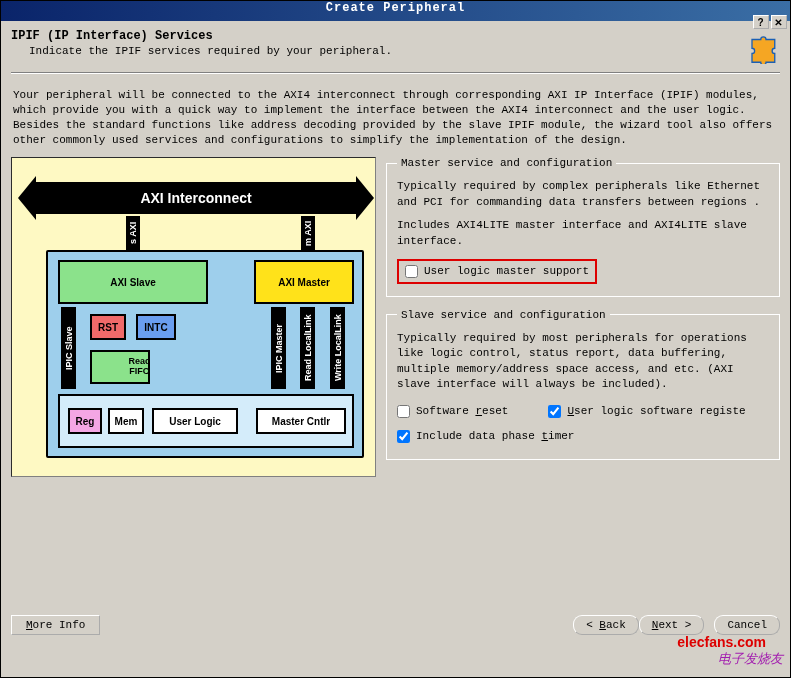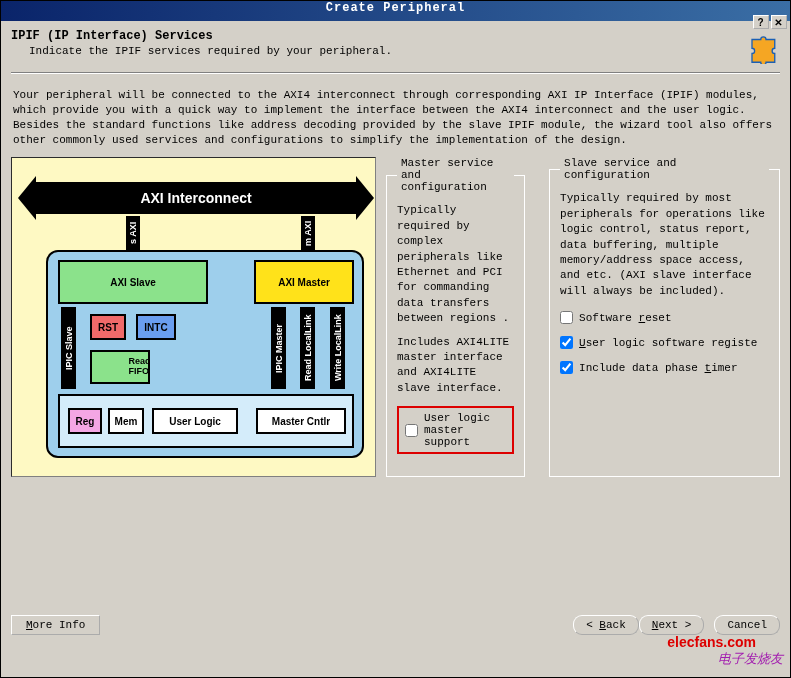--- a/index.html
+++ b/index.html
@@ -12,60 +12,60 @@
 .content { padding: 8px 10px; }
 .header-row { display: flex; justify-content: space-between; }
 .header-text h2 { font-size: 12px; font-weight: bold; font-family: "Courier New", monospace; margin-bottom: 2px; }
 .header-text p { font-size: 11px; margin-left: 18px; }
 .puzzle-icon { width: 35px; height: 35px; position: relative; }
 .puzzle-icon svg { width: 100%; height: 100%; }
 hr.groove { border: none; border-top: 1px solid #808080; border-bottom: 1px solid #fff; margin: 8px 0 14px 0; }
 .intro { font-size: 11px; line-height: 1.35; margin-bottom: 10px; padding: 0 2px; }
 .main-row { display: flex; gap: 10px; }
 .diagram-col { flex: 0 0 365px; border: 1px inset #808080; background: #fef9c3; padding: 6px; height: 320px; }
-.config-col { flex: 1; display: flex; flex-direction: row; gap: 24px; }
+.config-col { flex: 1; display: flex; flex-direction: column; gap: 12px; }
 fieldset { border: 1px solid #808080; border-top: 1px solid #fff; border-left: 1px solid #fff; padding: 10px 10px 12px 10px; position: relative; }
 fieldset { border: 1px groove #fff; }
 legend { font-size: 11px; padding: 0 4px; }
 .fs-text { font-size: 11px; line-height: 1.4; margin-bottom: 8px; }
 .checkbox-row { display: flex; align-items: center; gap: 6px; font-size: 11px; margin: 4px 0; }
 .checkbox-row input { width: 13px; height: 13px; }
 .checkbox-row label span.ul { text-decoration: underline; }
 .highlight-box { border: 2px solid #d00; padding: 4px 6px; display: inline-flex; align-items: center; gap: 6px; margin-top: 2px; }
 .slave-checks { display: flex; flex-wrap: wrap; gap: 4px 40px; margin-top: 6px; }
 .footer { margin-top: 138px; display: flex; align-items: center; }
 .btn { font-family: "Courier New", monospace; font-size: 11px; background: #d4d0c8; border: 1px outset #fff; padding: 3px 14px; cursor: pointer; }
 .btn-right-group { margin-left: auto; display: flex; gap: 0px; }
 .btn-right-group .btn { padding: 3px 12px; border-radius: 9px; }
 .btn .ul { text-decoration: underline; }
-.watermark { position: absolute; right: 35px; bottom: 28px; color: #d00; font-family: Arial; font-size: 14px; font-weight: bold; }
+.watermark { position: absolute; right: 25px; bottom: 28px; color: #d00; font-family: Arial; font-size: 14px; font-weight: bold; }
 .watermark2 { position: absolute; right: 8px; bottom: 10px; color: #a21caf; font-family: SimSun, Arial; font-size: 13px; font-style: italic; }
 body { position: relative; }
 
 
 .diag { position: relative; width: 100%; height: 100%; font-family: Arial, sans-serif; font-weight: bold; }
 .diag-arrow-bar { position: absolute; top: 18px; left: 18px; width: 320px; height: 32px; background: #000; color: #fff; display: flex; align-items: center; justify-content: center; font-size: 14px; }
 .diag-arrow-bar::before, .diag-arrow-bar::after { content: ""; position: absolute; width: 0; height: 0; border-top: 22px solid transparent; border-bottom: 22px solid transparent; top: -6px; }
 .diag-arrow-bar::before { left: -18px; border-right: 18px solid #000; }
 .diag-arrow-bar::after { right: -18px; border-left: 18px solid #000; }
 .vconn { position: absolute; background: #000; color: #fff; writing-mode: vertical-rl; text-orientation: mixed; font-size: 9px; display: flex; align-items: center; justify-content: center; padding: 3px 0; transform: rotate(180deg); }
 .vconn.s-axi { top: 52px; left: 108px; width: 14px; height: 34px; }
 .vconn.m-axi { top: 52px; left: 283px; width: 14px; height: 34px; }
-.outer-box { position: absolute; top: 86px; left: 28px; width: 318px; height: 208px; border: 2px solid #000; background: #9ecfec; border-radius: 12px; }
+.outer-box { position: absolute; top: 86px; left: 28px; width: 318px; height: 208px; border: 2px solid #000; background: #9ecfec; border-radius: 2px; }
 .axi-slave { position: absolute; top: 8px; left: 10px; width: 150px; height: 44px; background: #8be28b; border: 2px solid #000; display: flex; align-items: center; justify-content: center; font-size: 12px; }
 .axi-master { position: absolute; top: 8px; left: 206px; width: 100px; height: 44px; background: #ffe21a; border: 2px solid #000; display: flex; align-items: center; justify-content: center; font-size: 12px; }
 .vbar { position: absolute; background: #000; color: #fff; writing-mode: vertical-rl; transform: rotate(180deg); font-size: 9px; display: flex; align-items: center; justify-content: center; width: 15px; padding: 3px 0; }
 .ipic-slave { top: 55px; left: 13px; height: 82px; }
 .ipic-master { top: 55px; left: 223px; height: 82px; }
 .read-ll { top: 55px; left: 252px; height: 82px; }
 .write-ll { top: 55px; left: 282px; height: 82px; }
 .small-box { position: absolute; border: 2px solid #000; display: flex; align-items: center; justify-content: center; font-size: 10px; font-weight: bold; }
 .rst { top: 62px; left: 42px; width: 36px; height: 26px; background: #f06a6a; }
 .intc { top: 62px; left: 88px; width: 40px; height: 26px; background: #6a9ef0; }
-.readfifo { top: 98px; left: 42px; width: 60px; height: 34px; background: #8be28b; font-size: 9px; text-align: left; line-height: 1.1; padding-left: 39px; }
+.readfifo { top: 98px; left: 42px; width: 60px; height: 34px; background: #8be28b; font-size: 9px; text-align: center; line-height: 1.1; padding-left: 39px; }
 .inner-box { position: absolute; top: 142px; left: 10px; width: 296px; height: 54px; border: 2px solid #000; background: #d4ecfa; }
 .reg { top: 12px; left: 8px; width: 34px; height: 26px; background: #f4a6e4; }
 .mem { top: 12px; left: 48px; width: 36px; height: 26px; background: #fff; }
 .userlogic { top: 12px; left: 92px; width: 86px; height: 26px; background: #fff; font-size: 10px; }
 .mastercntlr { top: 12px; left: 196px; width: 90px; height: 26px; background: #fff; font-size: 10px; }
 </style>
 </head>
 <body>
 
 <div class="window">

